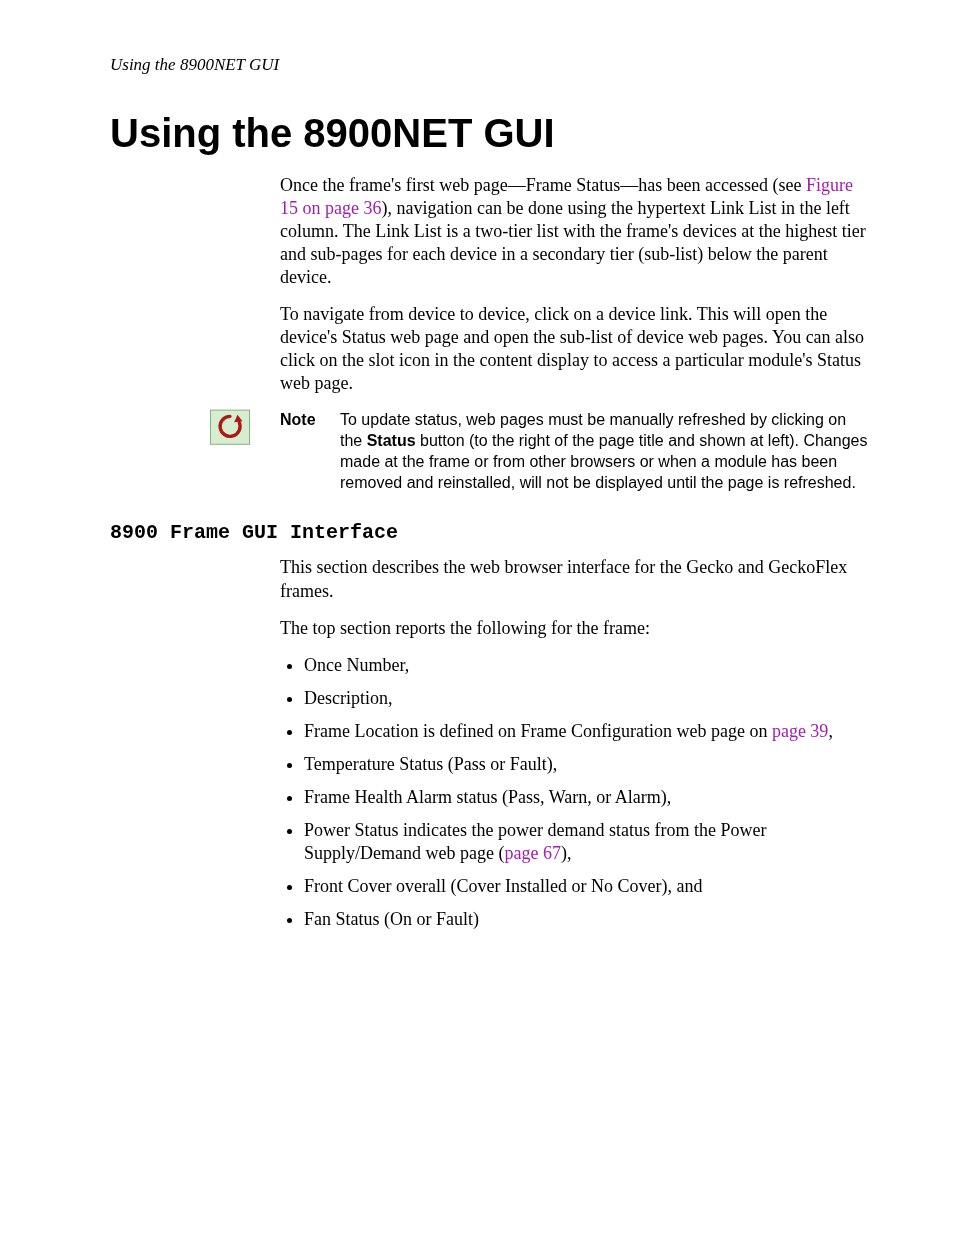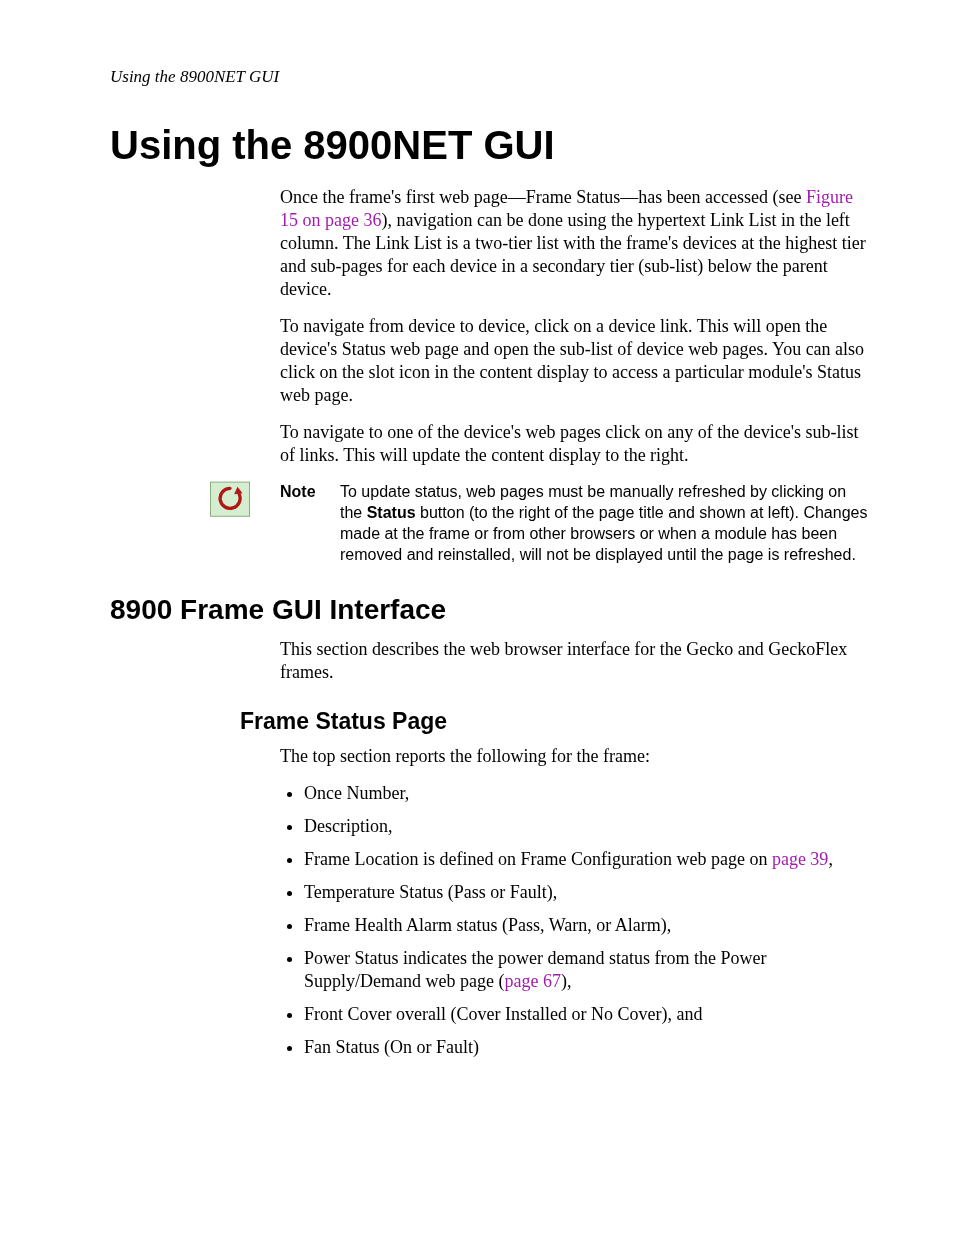--- a/index.html
+++ b/index.html
@@ -11,21 +11,20 @@
     font-family: "Palatino Linotype", "Book Antiqua", Palatino, Georgia, serif;
     color: #000;
     position: relative;
   }
   .page {
     position: relative;
     width: 954px;
     height: 878px;
     padding: 55px 82px 0 110px;
     box-sizing: border-box;
-    margin-top: 12px;
   }
   .running-head {
     font-style: italic;
     font-size: 17px;
     margin-bottom: 36px;
   }
   h1.title {
     font-family: "Arial Narrow", Arial, Helvetica, sans-serif;
     font-stretch: condensed;
     font-weight: 700;
@@ -55,24 +54,24 @@
   }
   .note-icon svg { width: 40px; height: 38px; display: block; }
   .note-label {
     flex: 0 0 60px;
     font-weight: 700;
     padding-top: 1px;
   }
   .note-text { flex: 1; padding-top: 1px; }
   .note-text b { font-weight: 700; }
   h2.sec {
-    font-family: Liberation Sans, sans-serif;
+    font-family: Liberation Mono, monospace;
     font-stretch: condensed;
     font-weight: 700;
-    font-size: 28px;
+    font-size: 20px;
     margin: 22px 0 12px 0;
   }
   h3.subsec {
     font-family: "Arial Narrow", Arial, Helvetica, sans-serif;
     font-stretch: condensed;
     font-weight: 700;
     font-size: 23px;
     margin: 24px 0 10px 130px;
   }
   ul.bullets {
@@ -99,21 +98,20 @@
 
   <div class="running-head">Using the 8900NET GUI</div>
 
   <h1 class="title">Using the 8900NET GUI</h1>
 
   <div class="body-col">
     <p>
       <span>Once the frame's first web page—Frame Status—has been accessed (see </span><a class="ref" href="#">Figure 15 on page 36</a><span>), navigation can be done using the hypertext Link List in the left column. The Link List is a two-tier list with the frame's devices at the highest tier and sub-pages for each device in a secondary tier (sub-list) below the parent device.</span>
     </p>
     <p>To navigate from device to device, click on a device link. This will open the device's Status web page and open the sub-list of device web pages. You can also click on the slot icon in the content display to access a particular module's Status web page.</p>
-    <p>To navigate to one of the device's web pages click on any of the device's sub-list of links. This will update the content display to the right.</p>
   </div>
 
   <div class="note-block">
     <div class="note-icon">
       <svg viewBox="0 0 48 44">
         <rect x="0.5" y="0.5" width="47" height="41" fill="#d6eed0" stroke="#7aa06e"></rect>
         <path d="M24 8 a12 12 0 1 0 11 7" fill="none" stroke="#b01717" stroke-width="4" stroke-linecap="round"></path>
         <path d="M33 6 l6 8 -10 1 z" fill="#b01717"></path>
       </svg>
     </div>
@@ -121,21 +119,20 @@
     <div class="note-text">
       <span>To update status, web pages must be manually refreshed by clicking on the </span><b>Status</b><span> button (to the right of the page title and shown at left). Changes made at the frame or from other browsers or when a module has been removed and reinstalled, will not be displayed until the page is refreshed.</span>
     </div>
   </div>
 
   <h2 class="sec">8900 Frame GUI Interface</h2>
   <div class="body-col">
     <p>This section describes the web browser interface for the Gecko and GeckoFlex frames.</p>
   </div>
 
-  <h3 class="subsec">Frame Status Page</h3>
   <div class="body-col">
     <p>The top section reports the following for the frame:</p>
     <ul class="bullets">
       <li>Once Number,</li>
       <li>Description,</li>
       <li>
         <span>Frame Location is defined on Frame Configuration web page on </span><a class="ref" href="#">page 39</a><span>,</span>
       </li>
       <li>Temperature Status (Pass or Fault),</li>
       <li>Frame Health Alarm status (Pass, Warn, or Alarm),</li>

